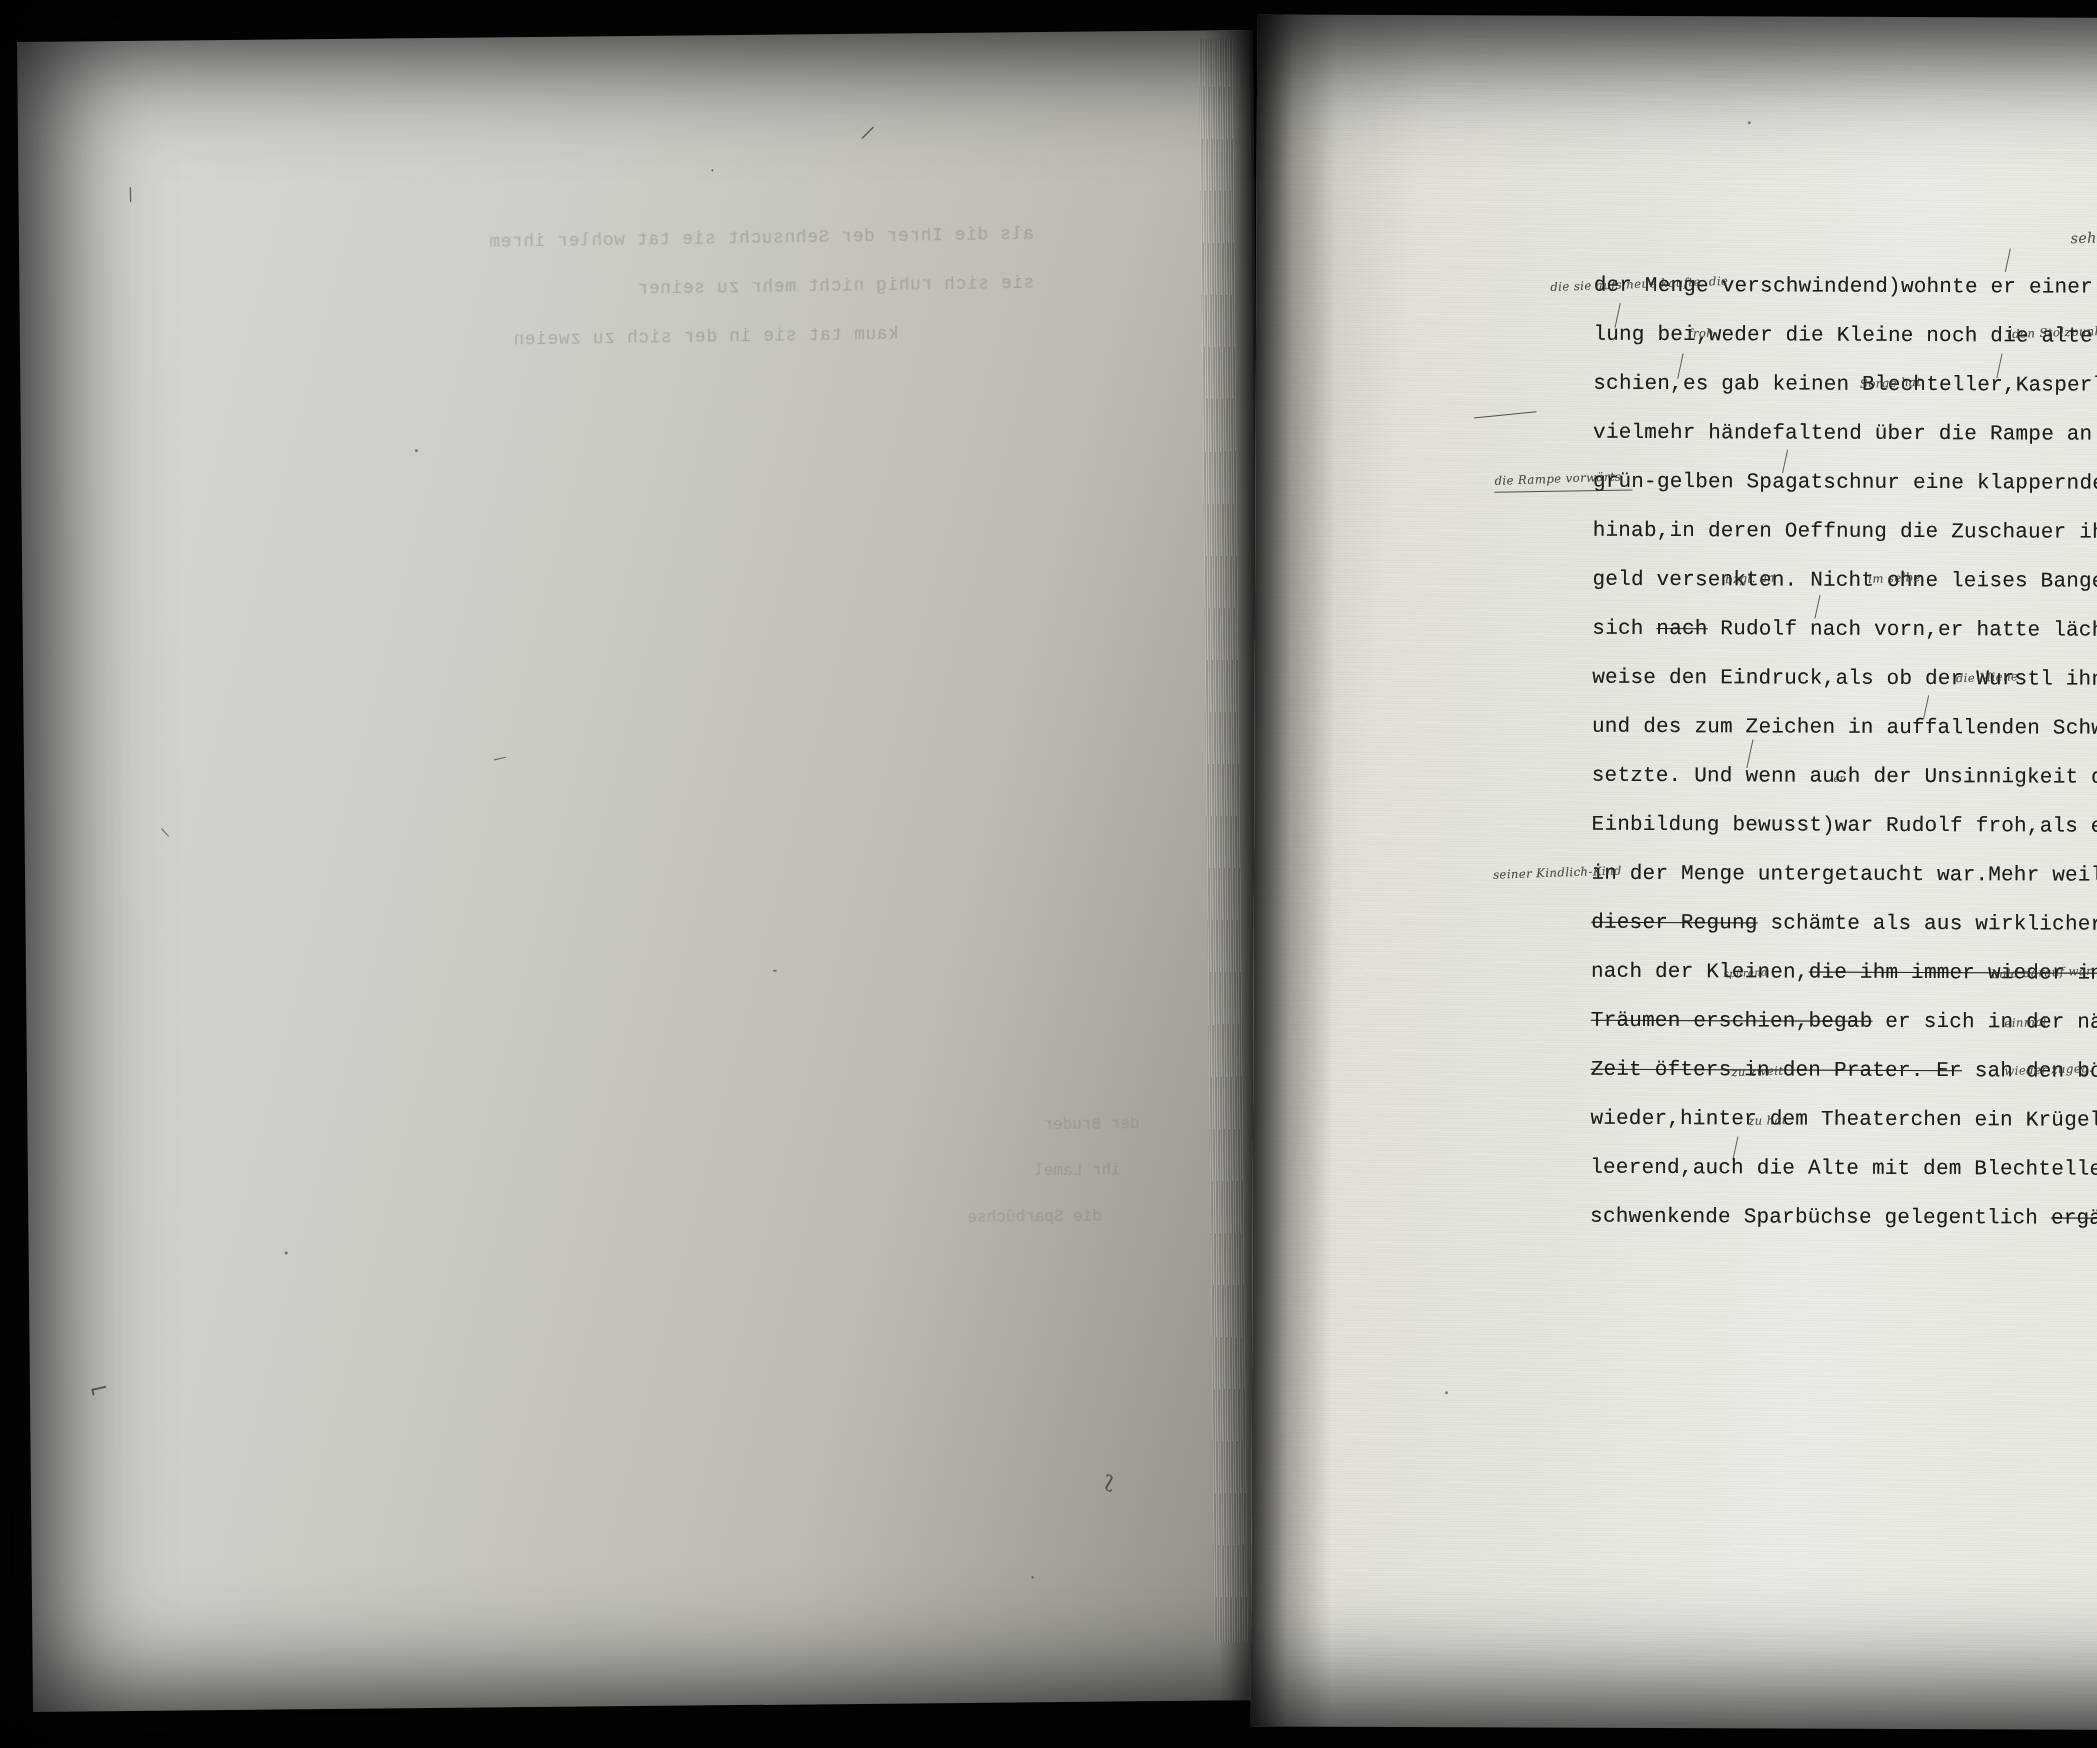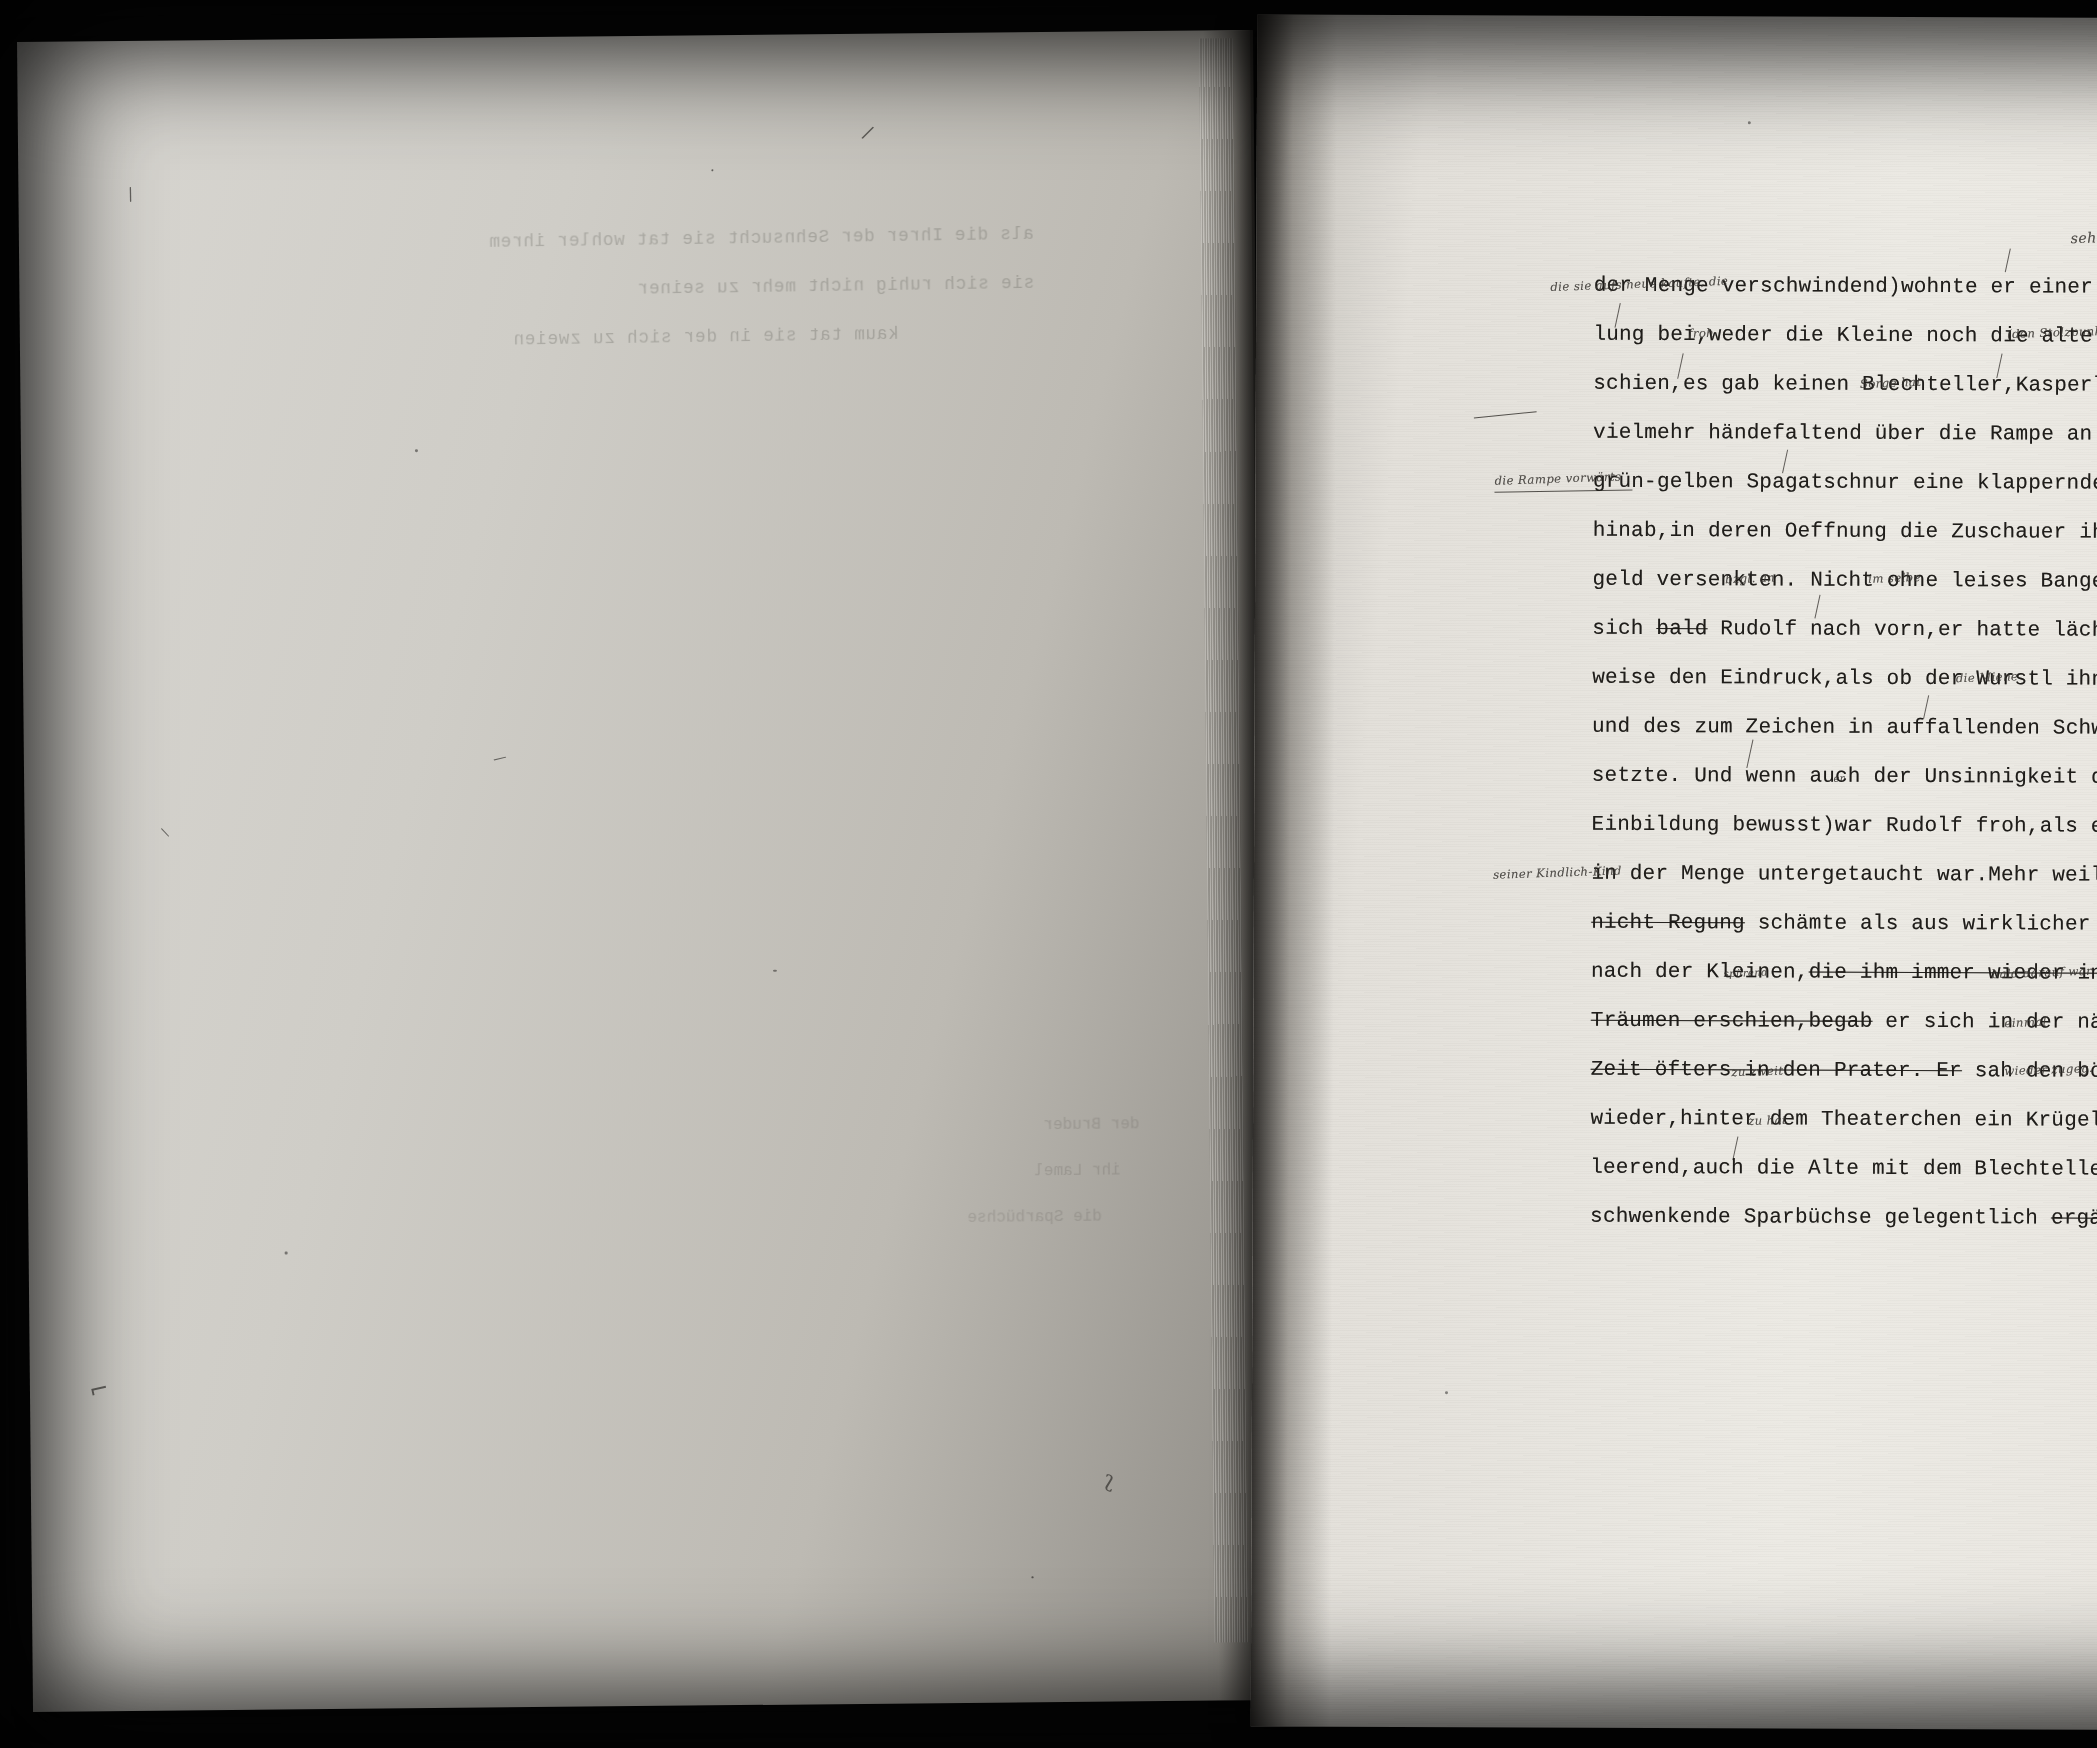--- a/index.html
+++ b/index.html
@@ -252,21 +252,21 @@
         <span>hinab,in deren Oeffnung die Zuschauer ihr Klein-</span>
         <span class="hand sm" style="left:4.2px;top:-24px;">die Rampe vorwärts</span>
         <span class="hline" style="left:4.2px;top:-5px;width:138px;transform:rotate(-1.2deg);"></span>
       </div>
 
       <div class="tline">
         <span>geld versenkten. Nicht ohne leises Bangen begab</span>
       </div>
 
       <div class="tline">
-        <span>sich <span class="strike">bald</span> Rudolf nach vorn,er hatte lächerlicher-</span>
+        <span>sich <span class="strike">nach</span> Rudolf nach vorn,er hatte lächerlicher-</span>
         <span class="hand sm" style="left:235px;top:-22.7px;">bzgl. an</span>
         <span class="hand sm" style="left:378px;top:-24px;">im selbe</span>
         <span class="vslash" style="left:327px;top:0px;height:23.5px;"></span>
       </div>
 
       <div class="tline">
         <span>weise den Eindruck,als ob der Wurstl ihn erkennte</span>
       </div>
 
       <div class="tline">
@@ -285,21 +285,21 @@
       <div class="tline">
         <span>Einbildung bewusst)war Rudolf froh,als er wieder</span>
         <span class="hand tiny" style="left:344px;top:-18.5px;">er</span>
       </div>
 
       <div class="tline">
         <span>in der Menge untergetaucht war.Mehr weil er sich</span>
       </div>
 
       <div class="tline">
-        <span><span class="strike">nicht Regung</span> schämte als aus wirklicher Sehnsucht</span>
+        <span><span class="strike">dieser Regung</span> schämte als aus wirklicher Sehnsucht</span>
         <span class="hand sm" style="left:4.2px;top:-22px;">seiner Kindlich-Kind</span>
       </div>
 
       <div class="tline">
         <span>nach der Kleinen,<span class="strike">die ihm immer wieder in seinen</span></span>
       </div>
 
       <div class="tline">
         <span><span class="strike">Träumen erschien,begab</span> er sich in der nächsten</span>
         <span class="hand tiny" style="left:235px;top:-19.3px;">spürend</span>

